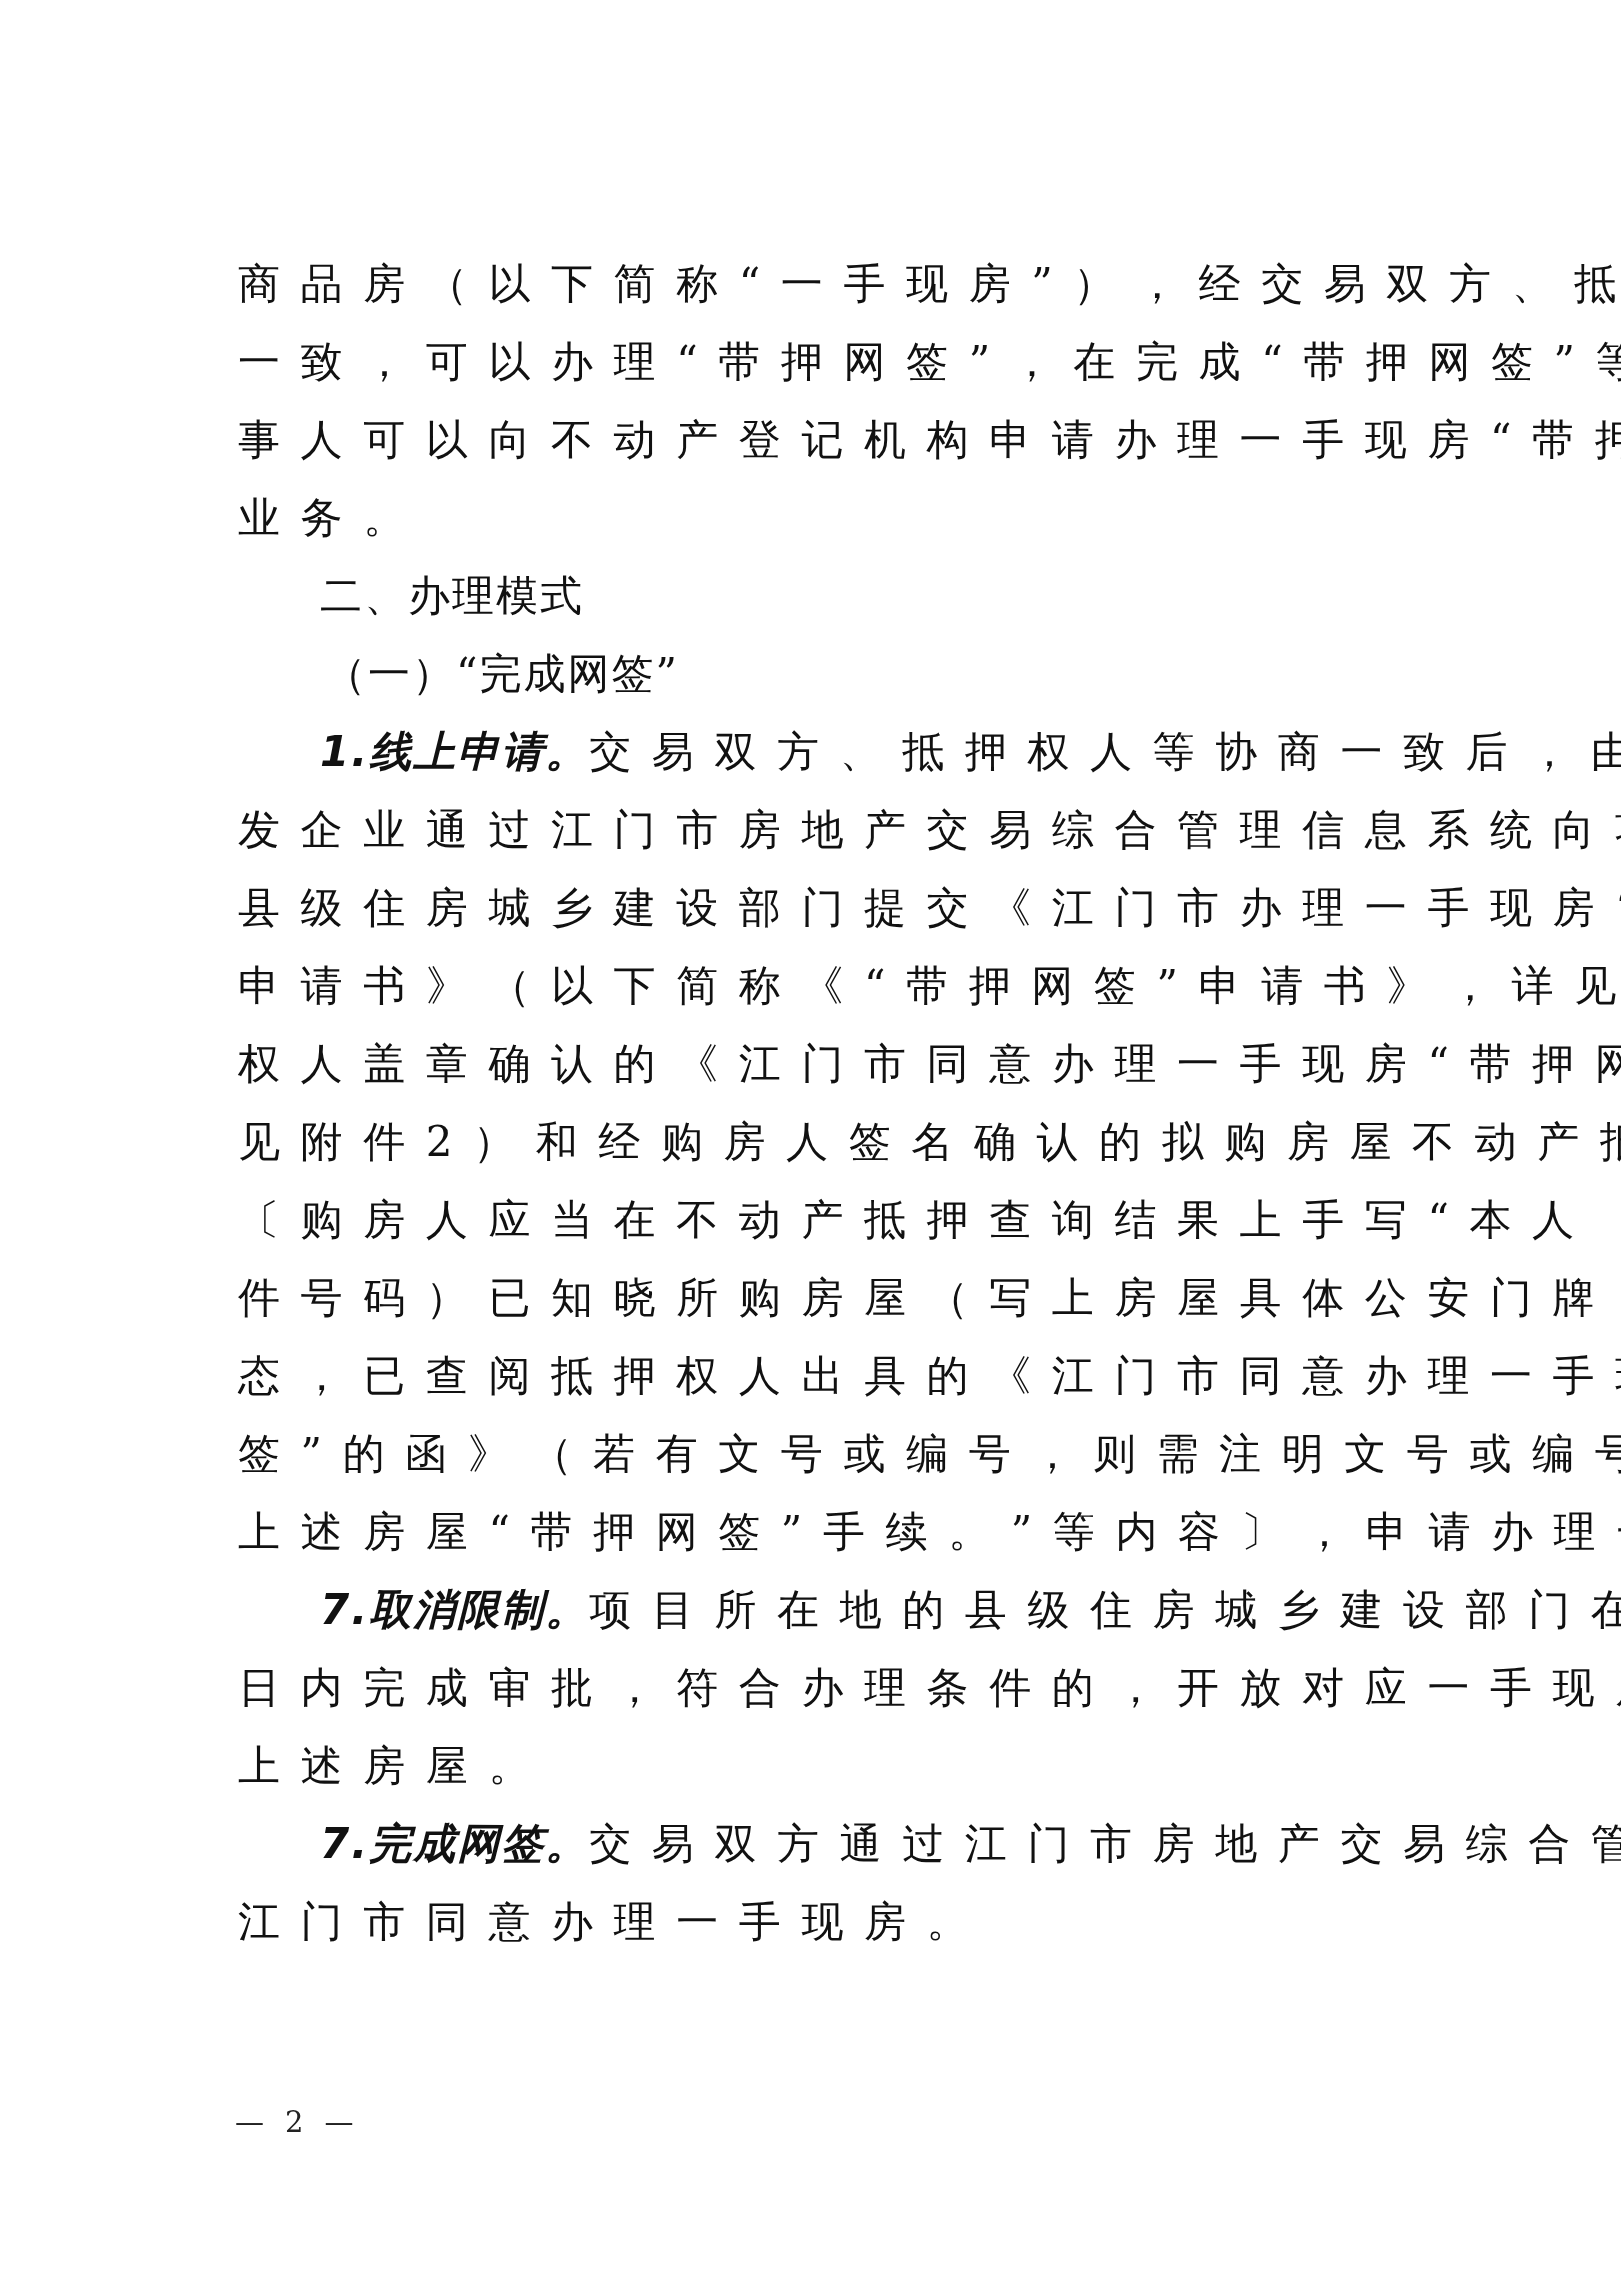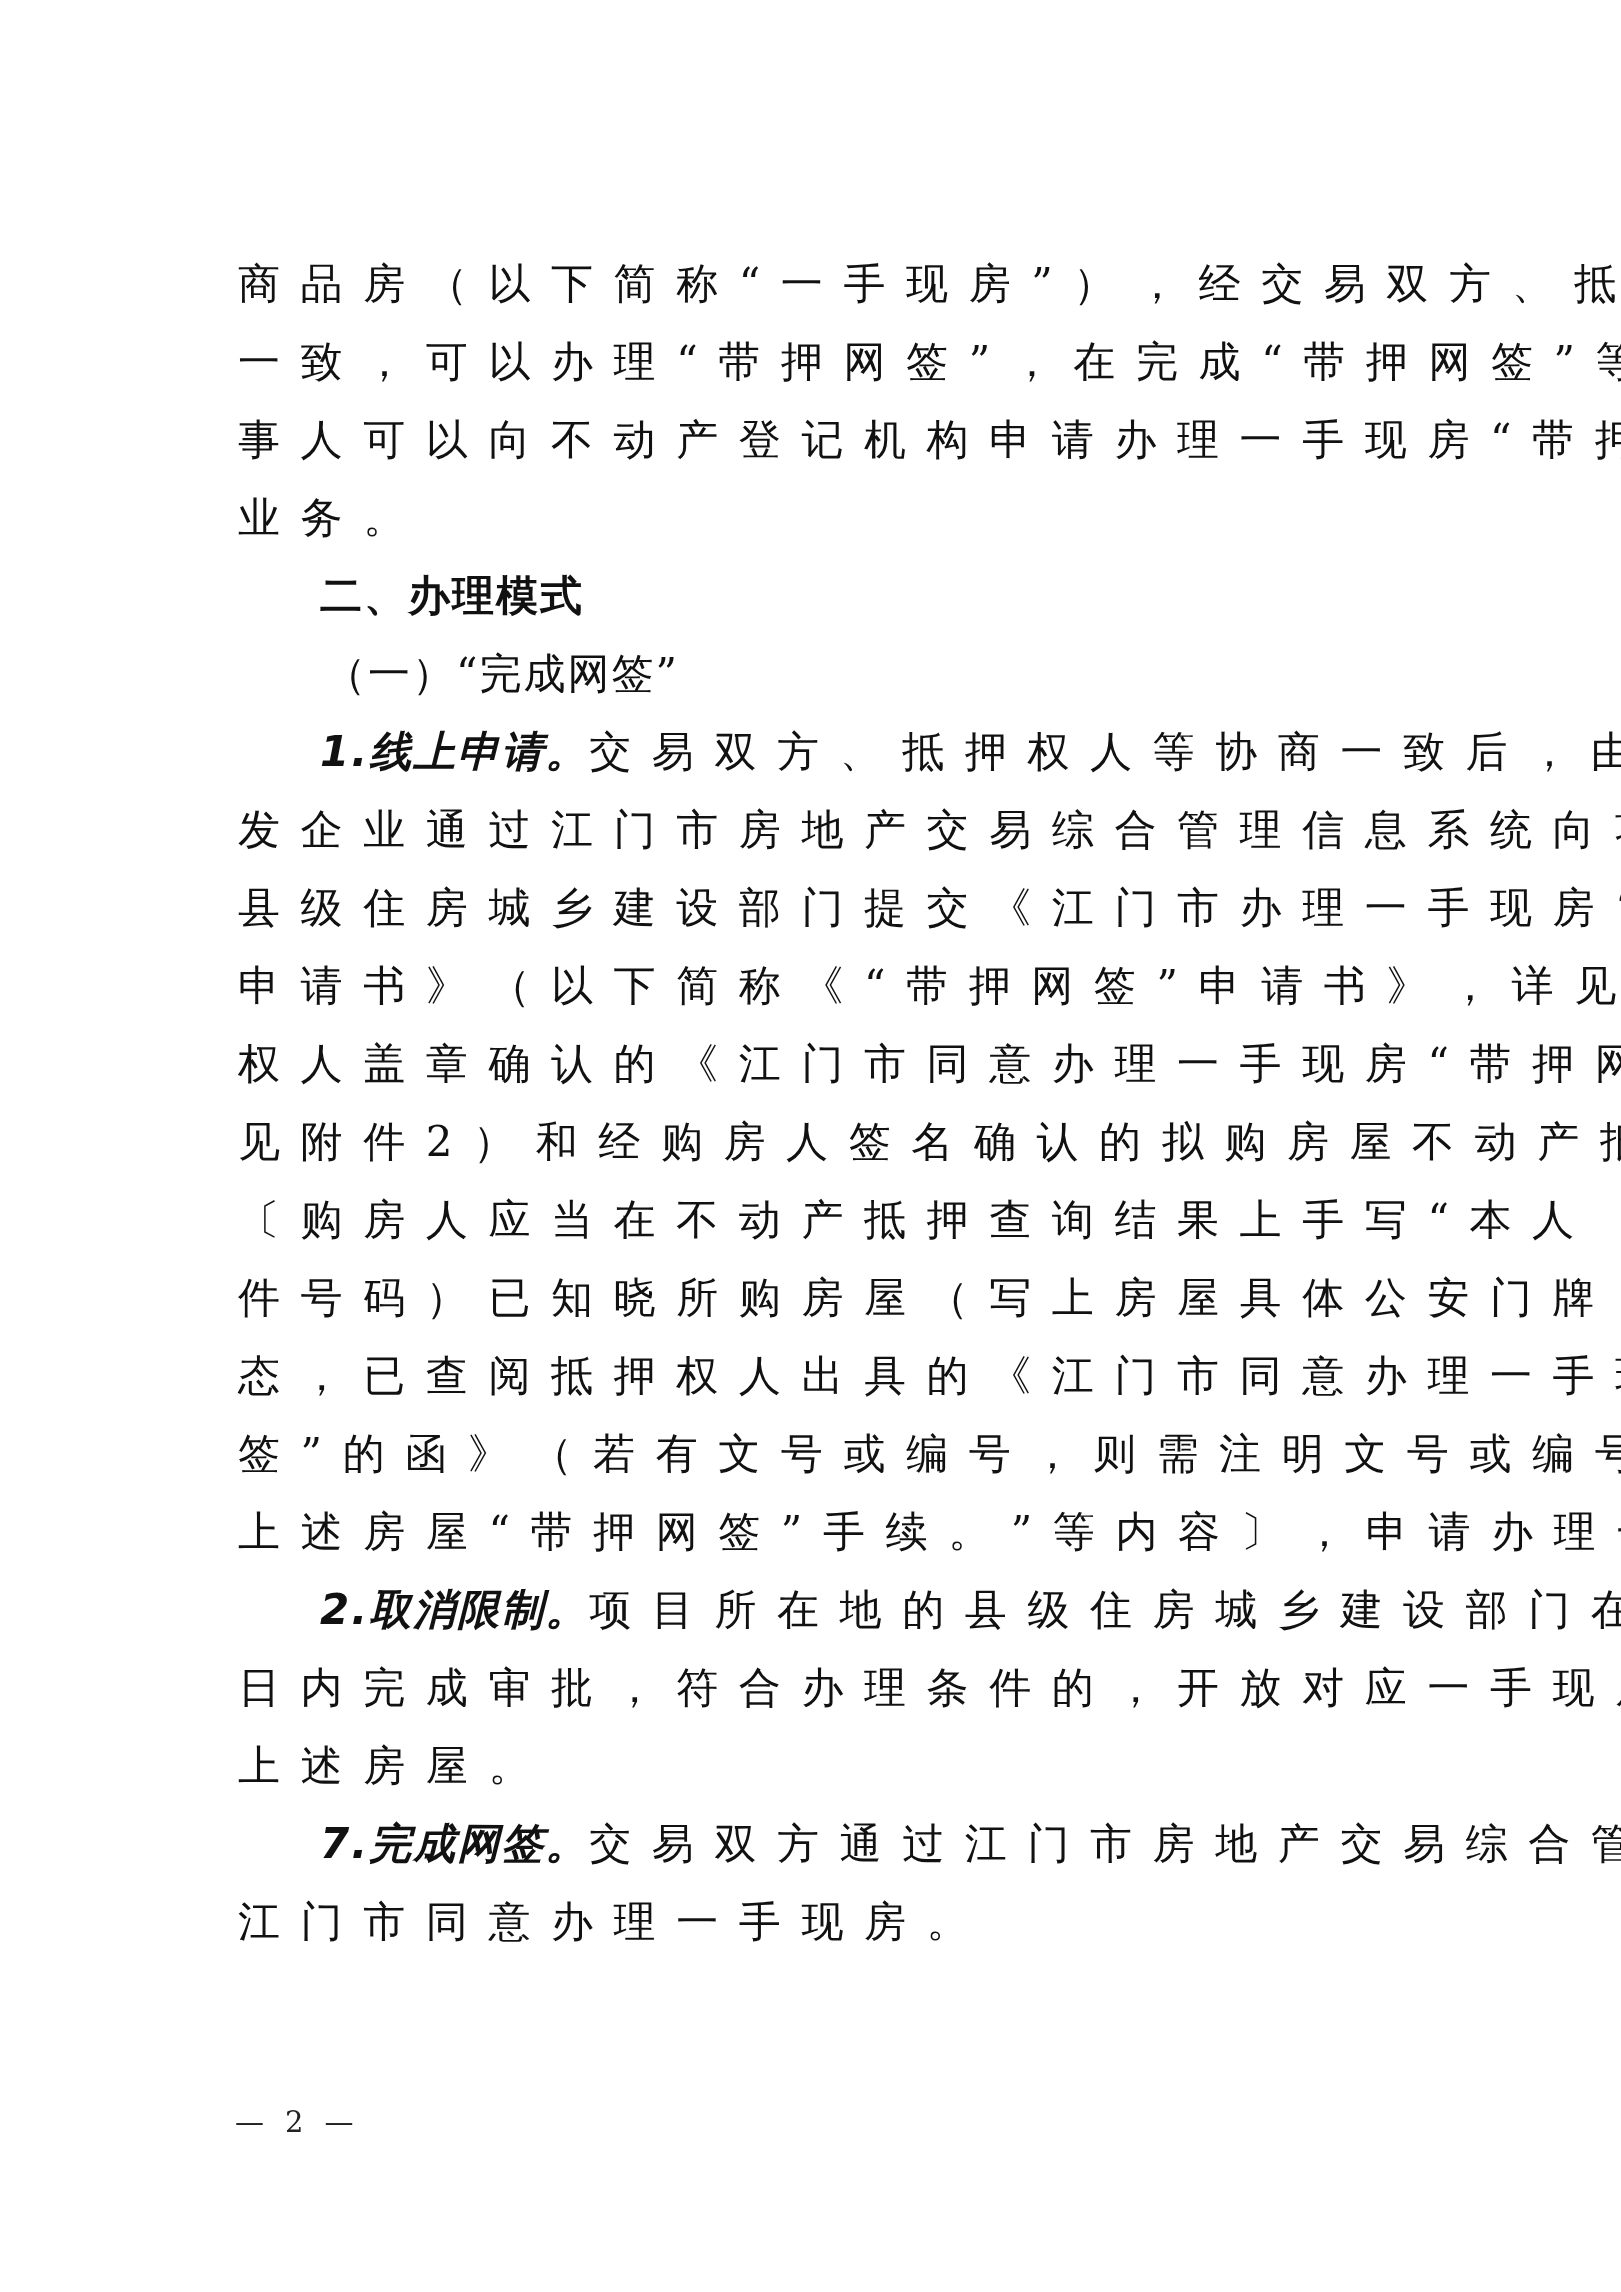--- a/index.html
+++ b/index.html
@@ -32,21 +32,21 @@
     text-align-last: justify;
   }
   .line.last {
     text-align-last: left;
   }
   .indent2 {
     padding-left: 82px;
   }
   .heading {
     font-family: "DejaVu Sans", "Liberation Sans", sans-serif;
-    font-weight: bold;
+    font-weight: normal;
     letter-spacing: 2px;
     text-align-last: left;
   }
   .subheading {
     letter-spacing: 2px;
     text-align-last: left;
     padding-left: 86px;
   }
   .bold-lead {
     font-family: "DejaVu Sans", "Liberation Sans", sans-serif;
@@ -82,21 +82,21 @@
   <div class="line">县级住房城乡建设部门提交《江门市办理一手现房“带押网签”</div>
   <div class="line">申请书》（以下简称《“带押网签”申请书》，详见附件1）、经抵押</div>
   <div class="line">权人盖章确认的《江门市同意办理一手现房“带押网签”的函》（详</div>
   <div class="line">见附件2）和经购房人签名确认的拟购房屋不动产抵押查询结果</div>
   <div class="line">〔购房人应当在不动产抵押查询结果上手写“本人（证件类型+证</div>
   <div class="line">件号码）已知晓所购房屋（写上房屋具体公安门牌）处于抵押状</div>
   <div class="line">态，已查阅抵押权人出具的《江门市同意办理一手现房“带押网</div>
   <div class="line">签”的函》（若有文号或编号，则需注明文号或编号），同意办理</div>
   <div class="line">上述房屋“带押网签”手续。”等内容〕，申请办理一手现房“带</div>
 
-  <div class="line indent2"><span class="bold-lead">2.取消限制。</span><span>项目所在地的县级住房城乡建设部门在3个工作</span></div>
+  <div class="line indent2"><span class="bold-lead">7.取消限制。</span><span>项目所在地的县级住房城乡建设部门在3个工作</span></div>
   <div class="line">日内完成审批，符合办理条件的，开放对应一手现房的合同网签</div>
   <div class="line last">上述房屋。</div>
 
   <div class="line indent2"><span class="bold-lead">7.完成网签。</span><span>交易双方通过江门市房地产交易综合管理信息系</span></div>
   <div class="line last">江门市同意办理一手现房。</div>
 
 </div>
 
 <div class="page-number">— 2 —</div>
 

